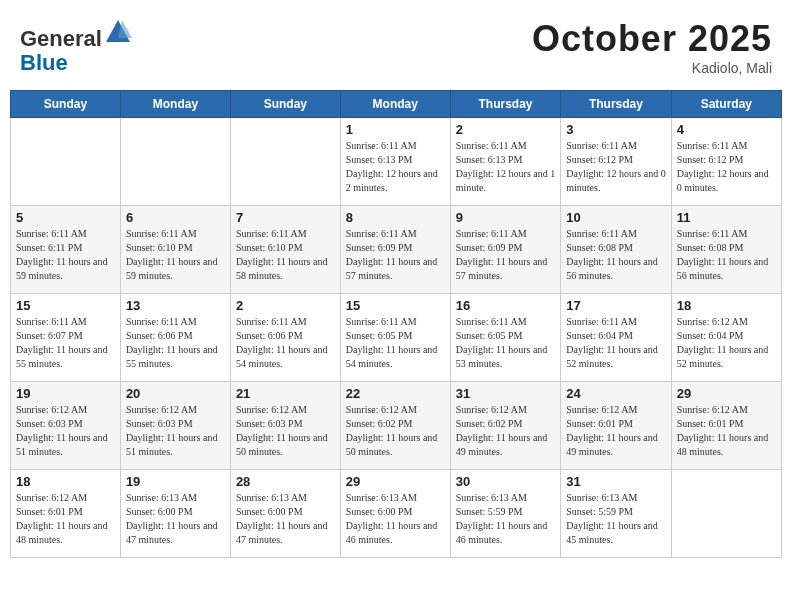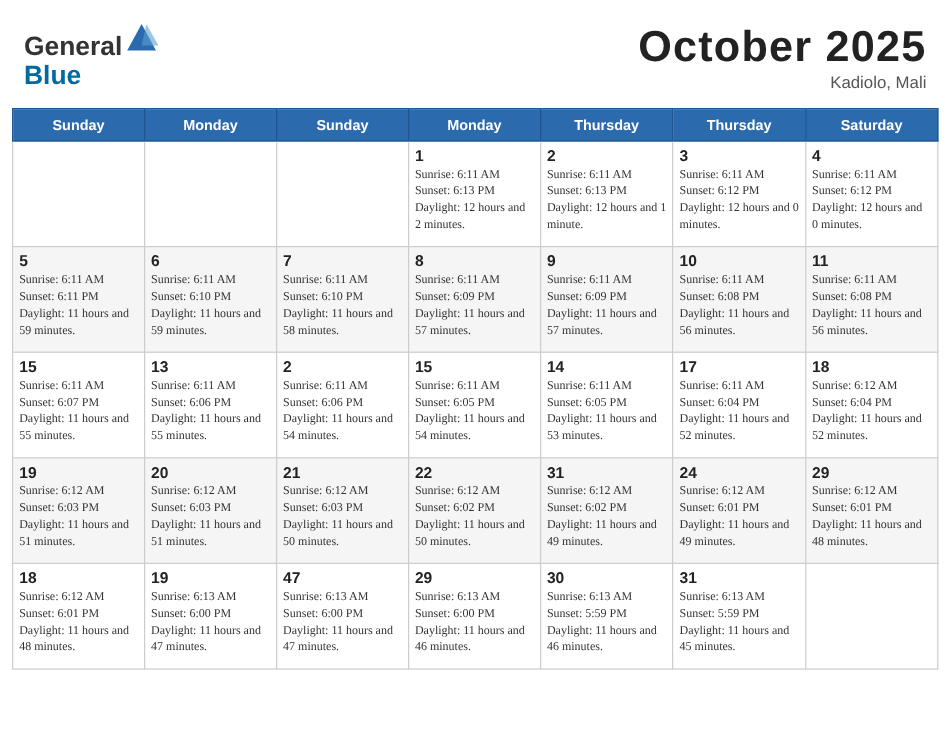--- a/index.html
+++ b/index.html
@@ -212,21 +212,21 @@
           Sunrise: 6:11 AM<br>Sunset: 6:06 PM<br>Daylight: 11 hours and 54 minutes.
         </div>
       </td>
         <td>
         <div class="day-number">15</div>
         <div class="day-info">
           Sunrise: 6:11 AM<br>Sunset: 6:05 PM<br>Daylight: 11 hours and 54 minutes.
         </div>
       </td>
         <td>
-        <div class="day-number">14</div>
+        <div class="day-number">16</div>
         <div class="day-info">
           Sunrise: 6:11 AM<br>Sunset: 6:05 PM<br>Daylight: 11 hours and 53 minutes.
         </div>
       </td>
         <td>
         <div class="day-number">17</div>
         <div class="day-info">
           Sunrise: 6:11 AM<br>Sunset: 6:04 PM<br>Daylight: 11 hours and 52 minutes.
         </div>
       </td>
@@ -288,21 +288,21 @@
           Sunrise: 6:12 AM<br>Sunset: 6:01 PM<br>Daylight: 11 hours and 48 minutes.
         </div>
       </td>
         <td>
         <div class="day-number">19</div>
         <div class="day-info">
           Sunrise: 6:13 AM<br>Sunset: 6:00 PM<br>Daylight: 11 hours and 47 minutes.
         </div>
       </td>
         <td>
-        <div class="day-number">47</div>
+        <div class="day-number">28</div>
         <div class="day-info">
           Sunrise: 6:13 AM<br>Sunset: 6:00 PM<br>Daylight: 11 hours and 47 minutes.
         </div>
       </td>
         <td>
         <div class="day-number">29</div>
         <div class="day-info">
           Sunrise: 6:13 AM<br>Sunset: 6:00 PM<br>Daylight: 11 hours and 46 minutes.
         </div>
       </td>

